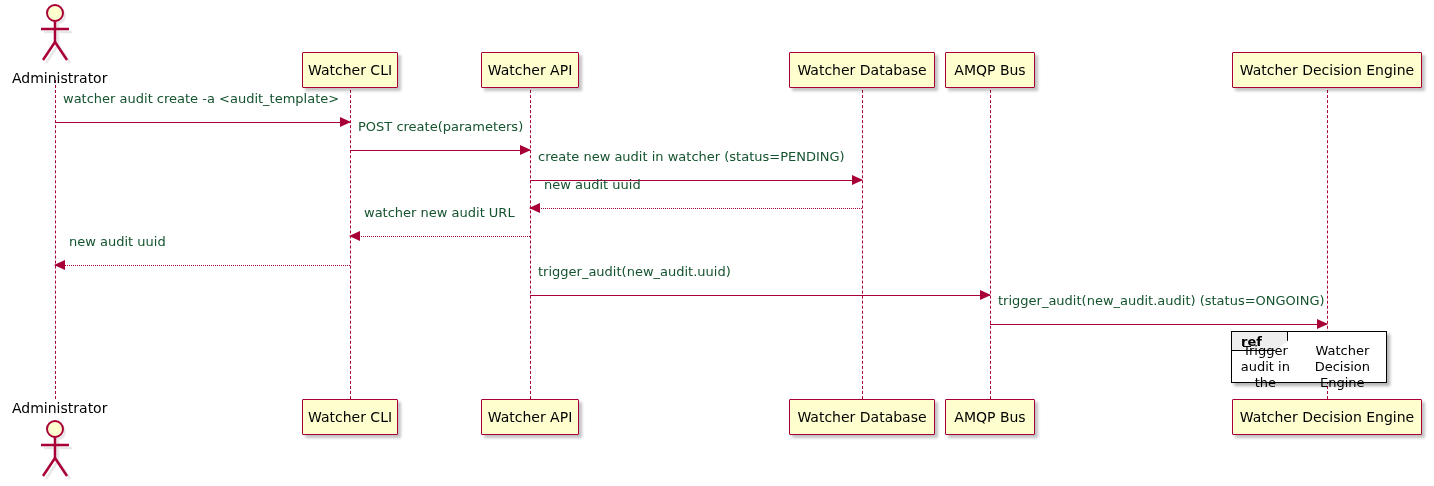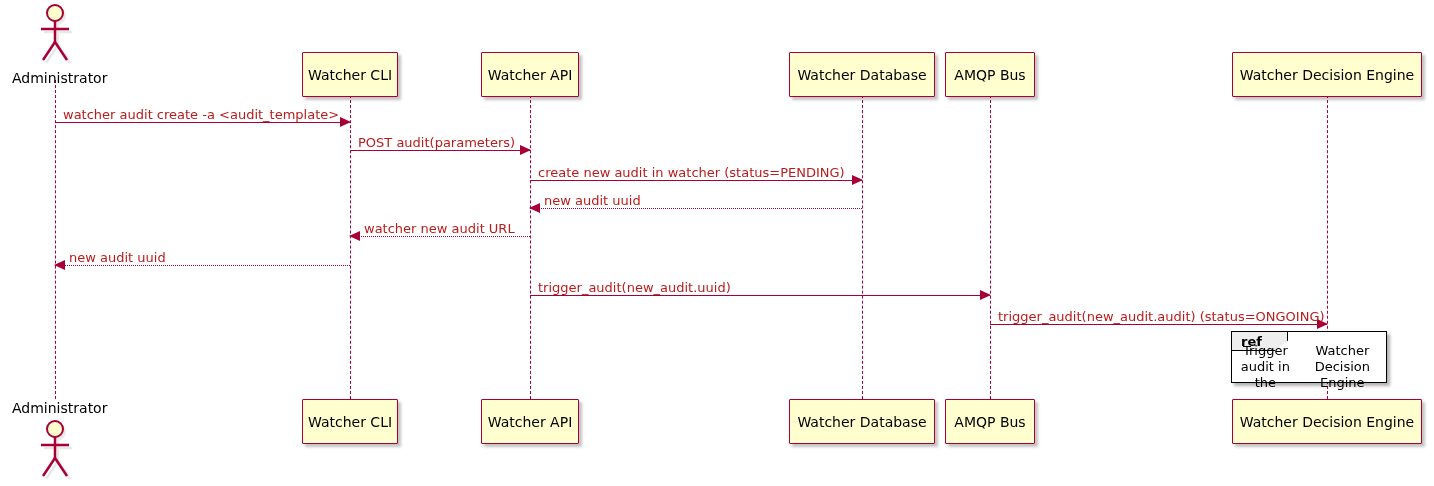--- a/index.html
+++ b/index.html
@@ -34,21 +34,21 @@
     border: 1.5px solid #A80036;
     border-radius: 1px;
     color: #000000;
     font-size: 14px;
     line-height: 1;
     display: flex;
     align-items: center;
     justify-content: center;
     white-space: nowrap;
     padding: 0 10px;
-    height: 45px;
+    height: 36px;
     box-shadow: 3px 3px 3px rgba(0,0,0,0.24);
     z-index: 5;
   }
   
   .actor {
     position: absolute;
     z-index: 5;
   }
   .actor-label {
     position: absolute;
@@ -83,23 +83,23 @@
   .msg.to-right .head {
     right: -1px;
     border-left: 11px solid #A80036;
   }
   .msg.to-left .head {
     left: -1px;
     border-right: 11px solid #A80036;
   }
   .msg .label {
     position: absolute;
-    bottom: 0;
+    bottom: 16px;
     font-size: 13px;
-    color: #b91c1c;
+    color: #14532d;
     white-space: nowrap;
     text-align: right;
   }
   .msg.to-right .label { left: 8px; }
   .msg.to-left .label { left: 14px; }
   
   .ref-frag {
     position: absolute;
     box-sizing: border-box;
     background: #FFFFFF;
@@ -212,21 +212,21 @@
       <span>Watcher Decision Engine</span>
     </div>
     <div class="msg solid to-right" style="left: 55px; top: 122px; width: 295px;">
       <div class="line"></div>
       <div class="head"></div>
       <div class="label">watcher audit create -a &lt;audit_template&gt;</div>
     </div>
     <div class="msg solid to-right" style="left: 350px; top: 150px; width: 180px;">
       <div class="line"></div>
       <div class="head"></div>
-      <div class="label">POST audit(parameters)</div>
+      <div class="label">POST create(parameters)</div>
     </div>
     <div class="msg solid to-right" style="left: 530px; top: 180px; width: 332px;">
       <div class="line"></div>
       <div class="head"></div>
       <div class="label">create new audit in watcher (status=PENDING)</div>
     </div>
     <div class="msg dotted to-left" style="left: 530px; top: 208px; width: 332px;">
       <div class="line"></div>
       <div class="head"></div>
       <div class="label">new audit uuid</div>

